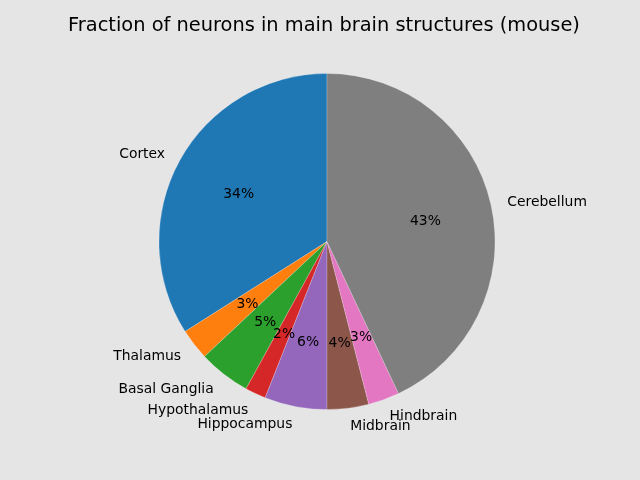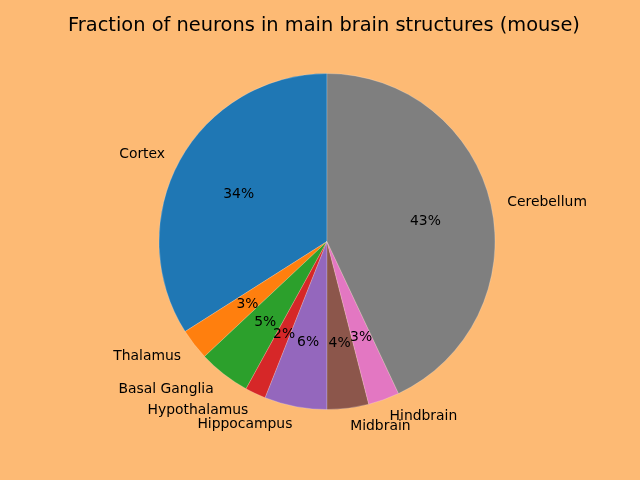--- a/index.html
+++ b/index.html
@@ -2,21 +2,21 @@
 <html><head>
 <meta charset="utf-8">
 <style>
   html, body { margin: 0; padding: 0; }
   body {
     width: 640px; height: 480px;
     background: #ffffff;
     overflow: hidden;
     font-family: "DejaVu Sans", sans-serif;
   }
-  .figure { position: relative; width: 640px; height: 480px; background: #fdba74; }
+  .figure { position: relative; width: 640px; height: 480px; background: #e5e5e5; }
   .chart-title {
     position: absolute;
     left: 4px; top: 13px;
     width: 640px;
     text-align: center;
     font-size: 19.4px;
     line-height: 23px;
     color: #000000;
     white-space: nowrap;
   }

